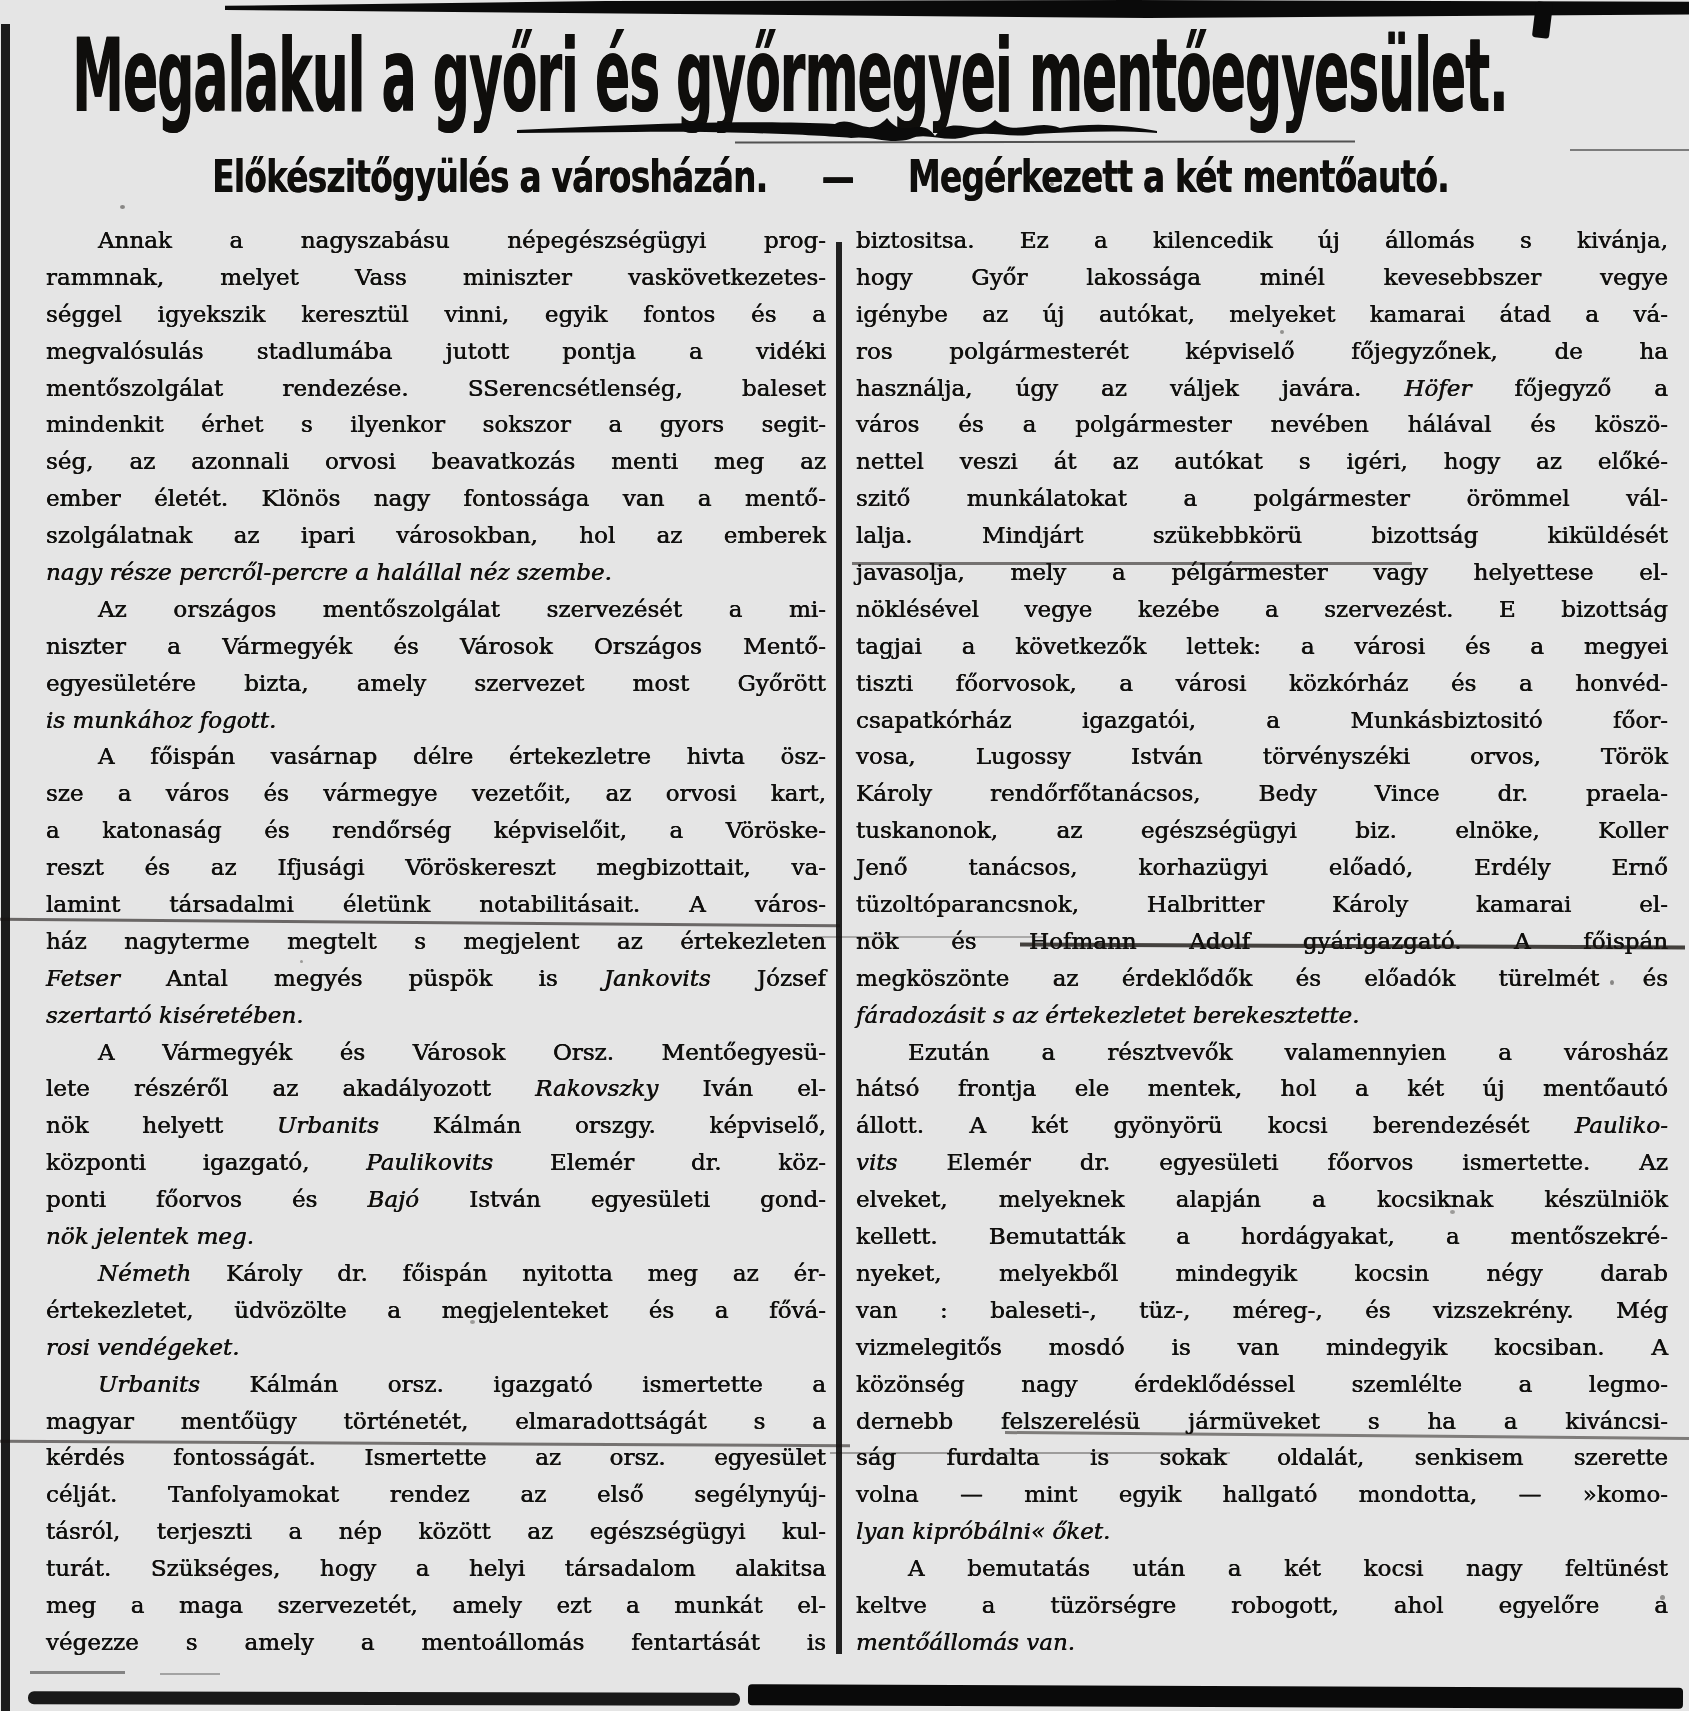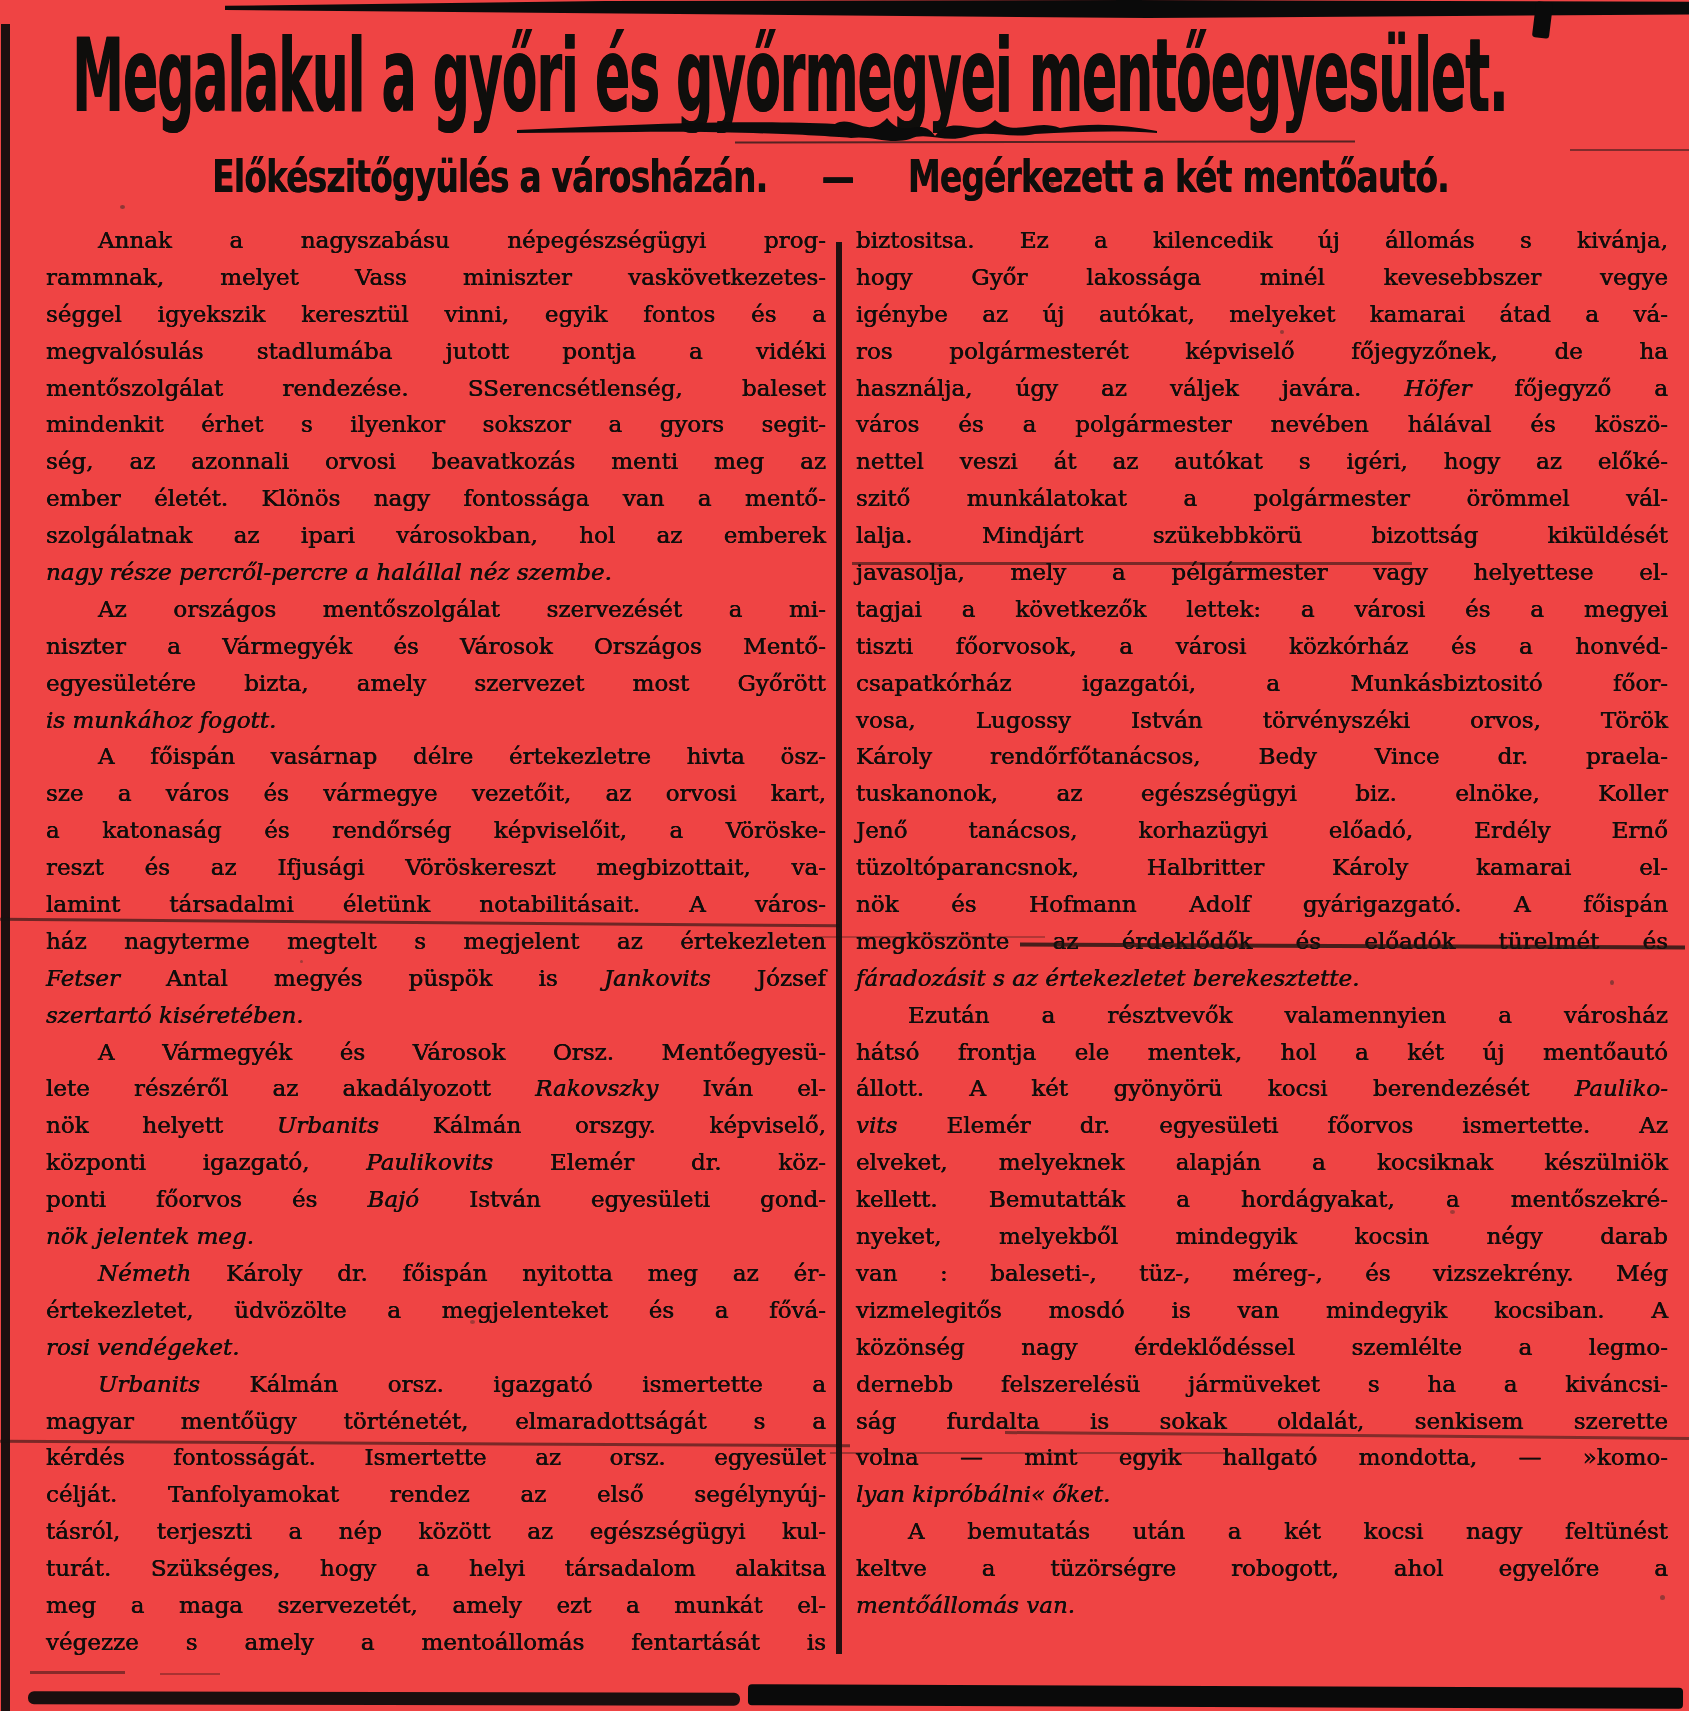--- a/index.html
+++ b/index.html
@@ -1,16 +1,16 @@
 <!DOCTYPE html>
 <html><head>
 <meta charset="utf-8">
 <style>
   html,body{margin:0;padding:0;background:#777;}
-  .page{position:relative;width:1689px;height:1711px;background:#ef4444;overflow:hidden;
+  .page{position:relative;width:1689px;height:1711px;background:#e5e5e5;overflow:hidden;
         color:#0f0e0c;font-family:"DejaVu Serif",serif;}
   
   .topbar{position:absolute;left:225px;top:0;width:1464px;height:18px;background:#0a0a0a;
           clip-path:polygon(0% 32%,26% 6%,62% 0%,100% 10%,100% 80%,63% 100%,25% 74%,0% 55%);}
   .topbar-blob{position:absolute;left:1534px;top:2px;width:17px;height:36px;background:#0a0a0a;
           transform:rotate(7deg);border-radius:3px;}
   .leftrule{position:absolute;left:1px;top:24px;width:9px;height:1687px;background:#0b0b0b;opacity:.92;}
   .coldivider{position:absolute;left:836px;top:242px;width:6px;height:1412px;background:#0b0b0b;opacity:.9;}
   .scratch{position:absolute;background:#141414;}
   .s1{left:735px;top:141px;width:620px;height:2px;opacity:.7;transform:rotate(-.1deg);}
@@ -122,20 +122,21 @@
       <div class="line"><span>biztositsa. Ez a kilencedik új állomás s kivánja,</span></div>
       <div class="line"><span>hogy Győr lakossága minél kevesebbszer vegye</span></div>
       <div class="line"><span>igénybe az új autókat, melyeket kamarai átad a vá-</span></div>
       <div class="line"><span>ros polgármesterét képviselő főjegyzőnek, de ha</span></div>
       <div class="line"><span>használja, úgy az váljek javára. </span><i>Höfer</i><span> főjegyző a</span></div>
       <div class="line"><span>város és a polgármester nevében hálával és köszö-</span></div>
       <div class="line"><span>nettel veszi át az autókat s igéri, hogy az előké-</span></div>
       <div class="line"><span>szitő munkálatokat a polgármester örömmel vál-</span></div>
       <div class="line"><span>lalja. Mindjárt szükebbkörü bizottság kiküldését</span></div>
       <div class="line"><span>javasolja, mely a pélgármester vagy helyettese el-</span></div>
+      <div class="line"><span>nöklésével vegye kezébe a szervezést. E bizottság</span></div>
       <div class="line"><span>tagjai a következők lettek: a városi és a megyei</span></div>
       <div class="line"><span>tiszti főorvosok, a városi közkórház és a honvéd-</span></div>
       <div class="line"><span>csapatkórház igazgatói, a Munkásbiztositó főor-</span></div>
       <div class="line"><span>vosa, Lugossy István törvényszéki orvos, Török</span></div>
       <div class="line"><span>Károly rendőrfőtanácsos, Bedy Vince dr. praela-</span></div>
       <div class="line"><span>tuskanonok, az egészségügyi biz. elnöke, Koller</span></div>
       <div class="line"><span>Jenő tanácsos, korhazügyi előadó, Erdély Ernő</span></div>
       <div class="line"><span>tüzoltóparancsnok, Halbritter Károly kamarai el-</span></div>
       <div class="line"><span>nök és Hofmann Adolf gyárigazgató. A főispán</span></div>
       <div class="line"><span>megköszönte az érdeklődők és előadók türelmét és</span></div>

